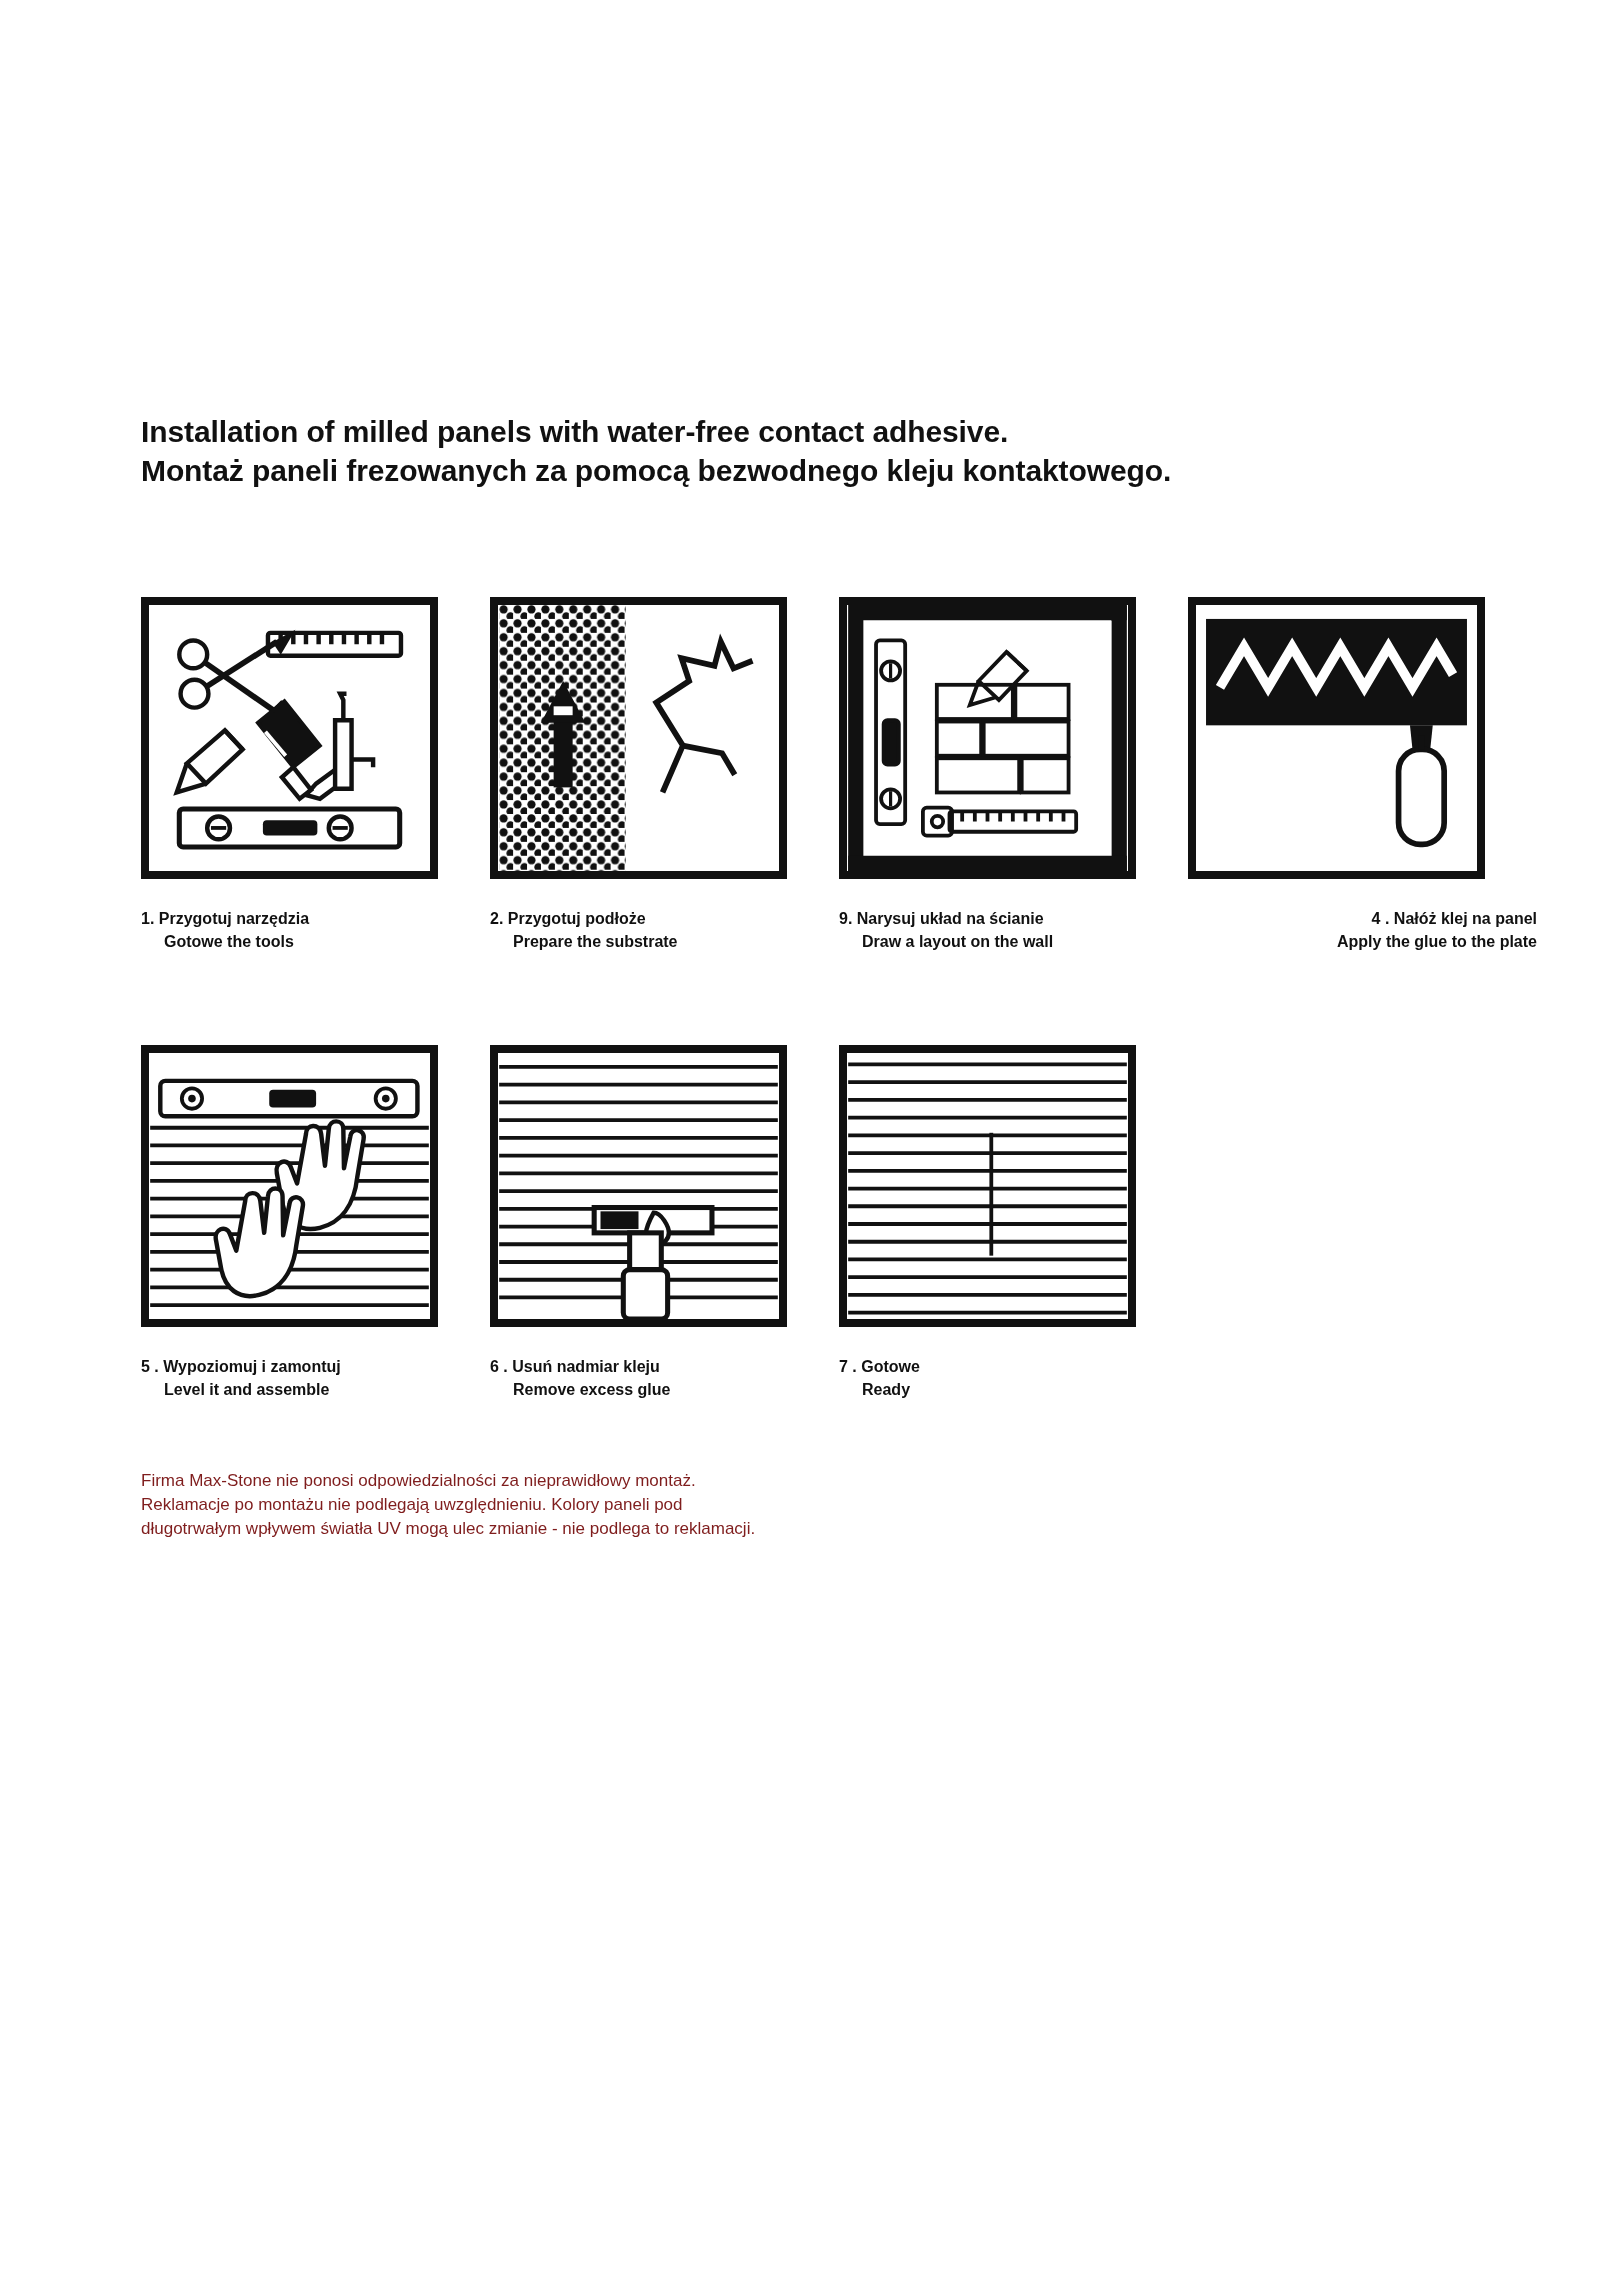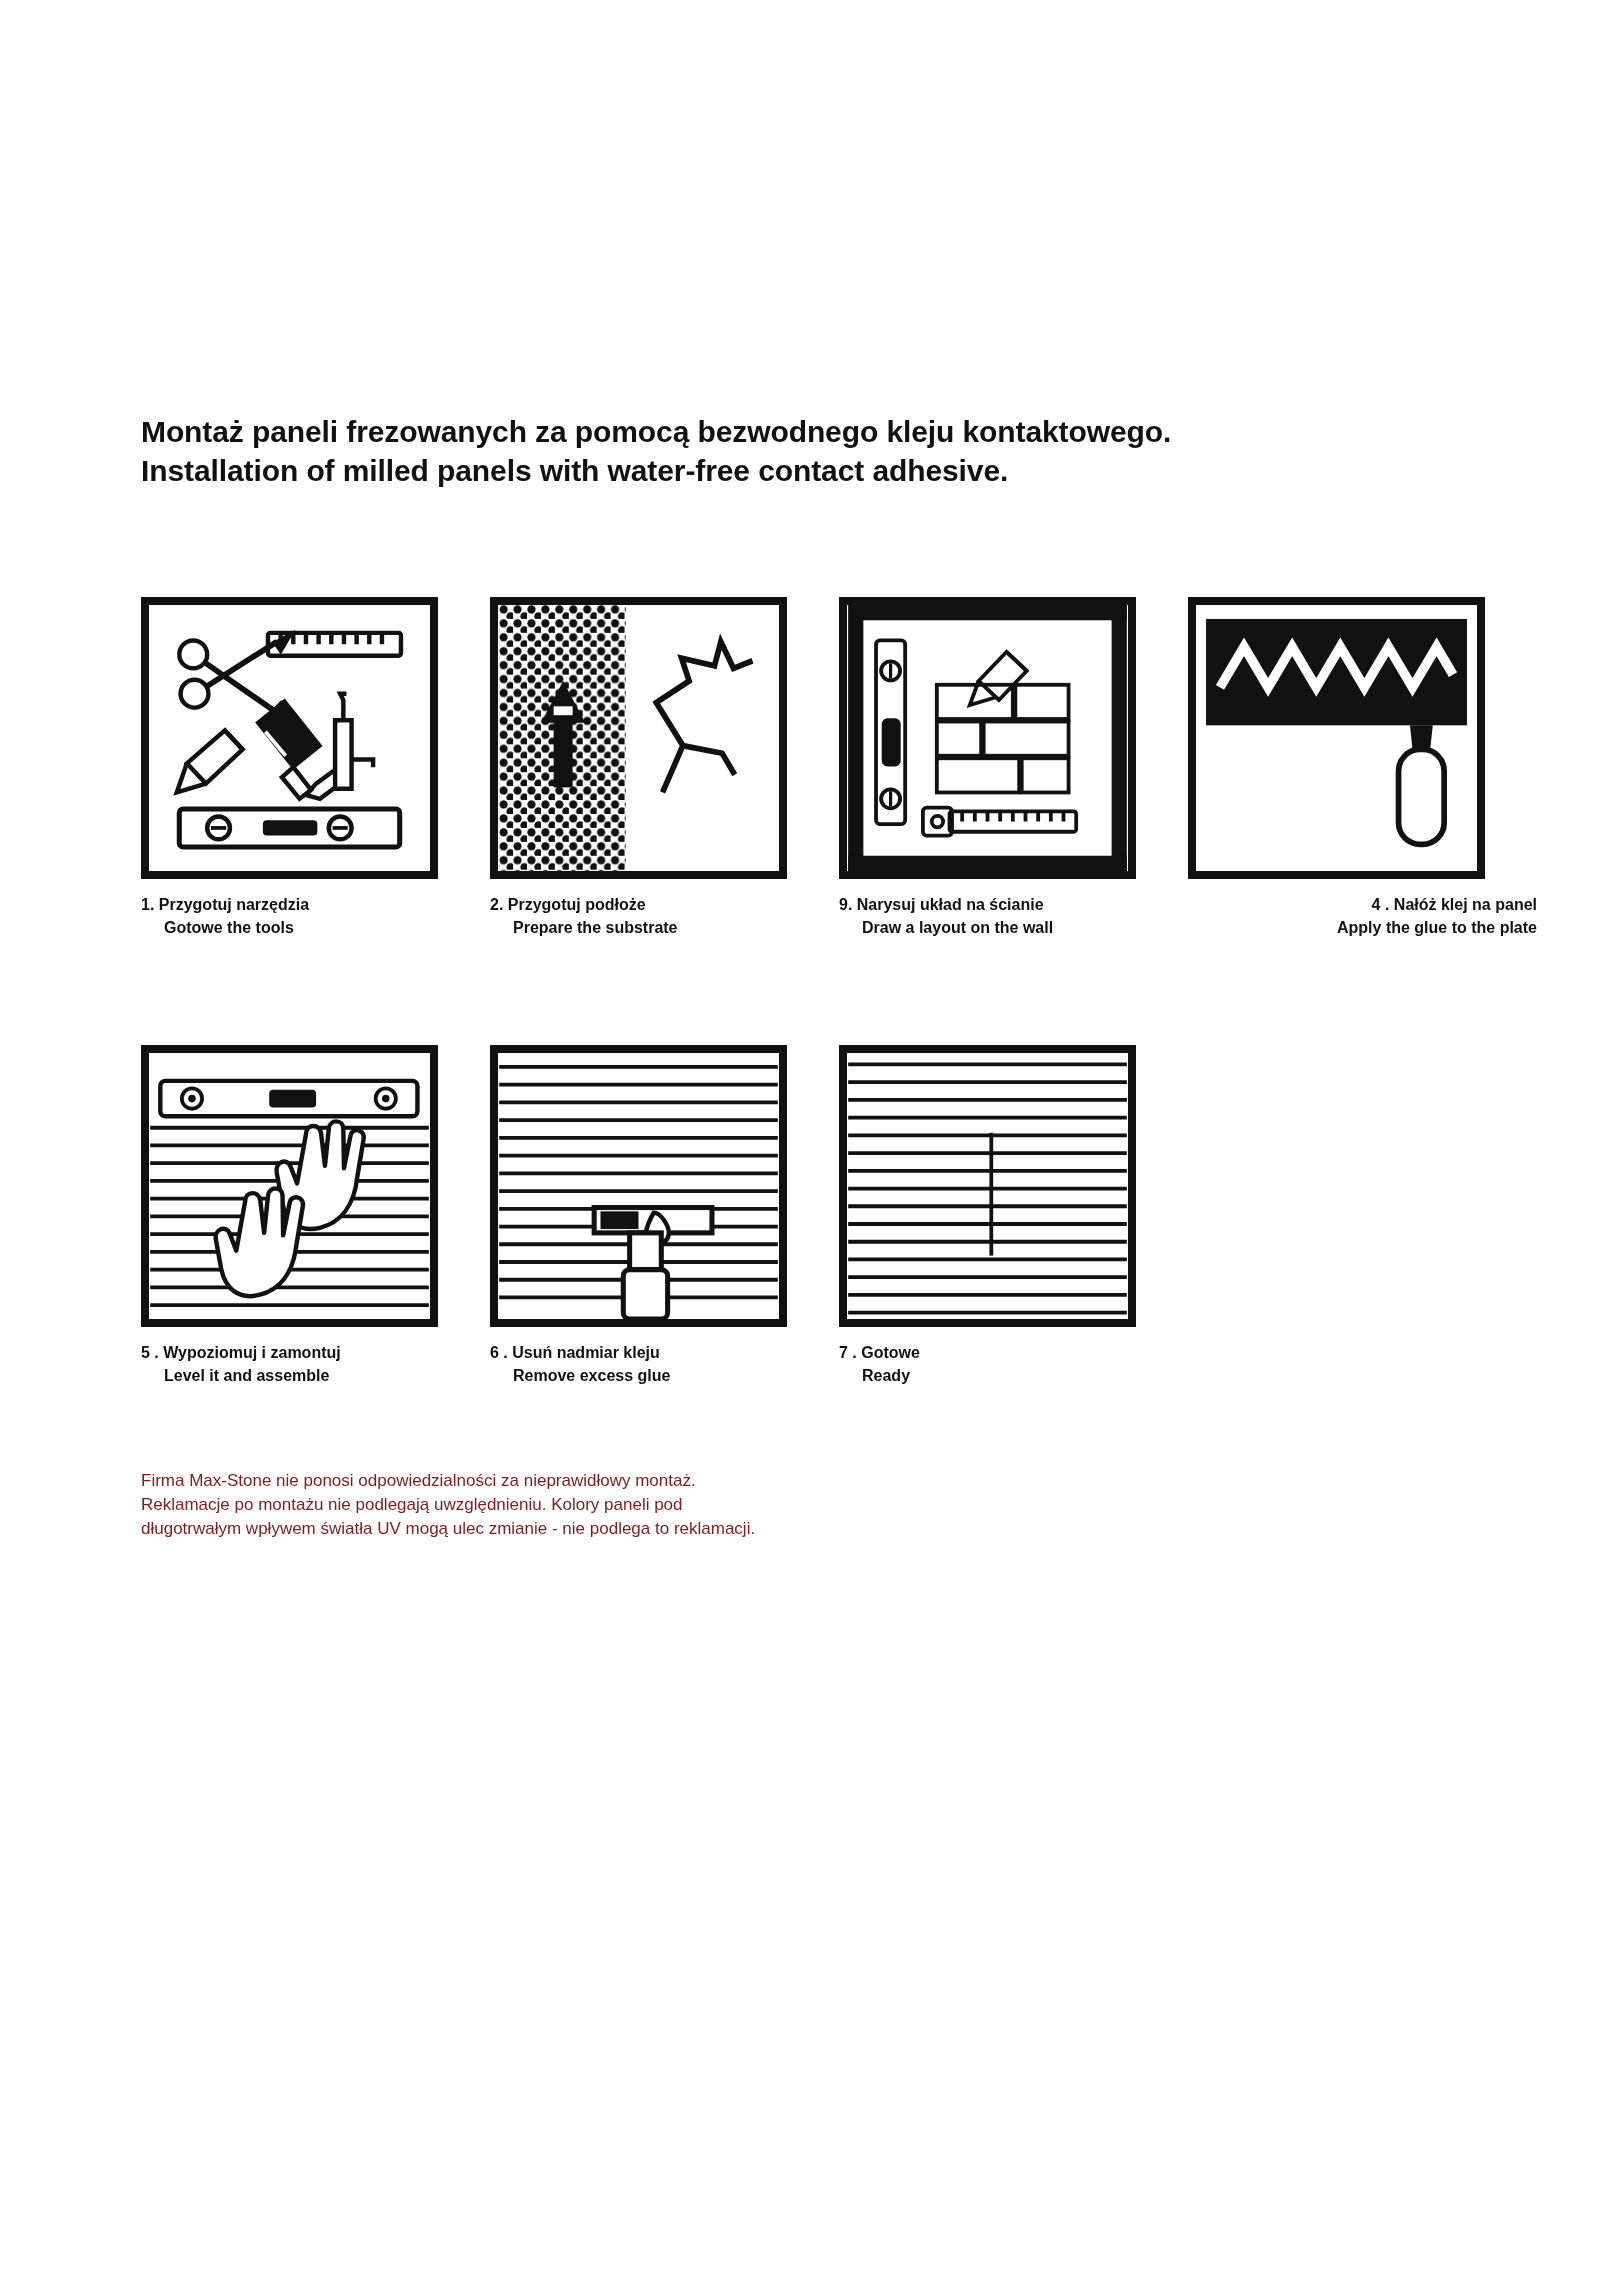--- a/index.html
+++ b/index.html
@@ -53,21 +53,21 @@
     height: 282px;
     border: 8.2px solid #111111;
     box-sizing: border-box;
     background: #ffffff;
     position: relative;
     overflow: hidden;
   }
   .icon-frame svg { display: block; width: 100%; height: 100%; }
 
   .caption {
-    margin-top: 15px;
+    margin-top: 29px;
     font-size: 16px;
     font-weight: bold;
     line-height: 1.42;
     color: #111111;
   }
   .caption .l2 { display: block; padding-left: 23px; }
 
   .cap-right .caption { text-align: right; }
 
   
@@ -87,22 +87,22 @@
   }
   .note-col.pl { width: 641px; }
   .note-col.en { width: 641px; }
 </style>
 </head>
 <body>
 
 <div class="sheet">
 
   <div class="title-block">
+    <div class="title-line">Installation of milled panels with water-free  contact adhesive.</div>
     <div class="title-line">Montaż paneli frezowanych za pomocą bezwodnego kleju kontaktowego.</div>
-    <div class="title-line">Installation of milled panels with water-free  contact adhesive.</div>
   </div>
 
   <div class="grid-row row1">
 
     <div class="step">
       <div class="icon-frame">
         <svg viewBox="0 0 440 420" xmlns="http://www.w3.org/2000/svg">
           <g fill="none" stroke="#111" stroke-width="7">
 
             <circle cx="68" cy="78" r="22"></circle>

